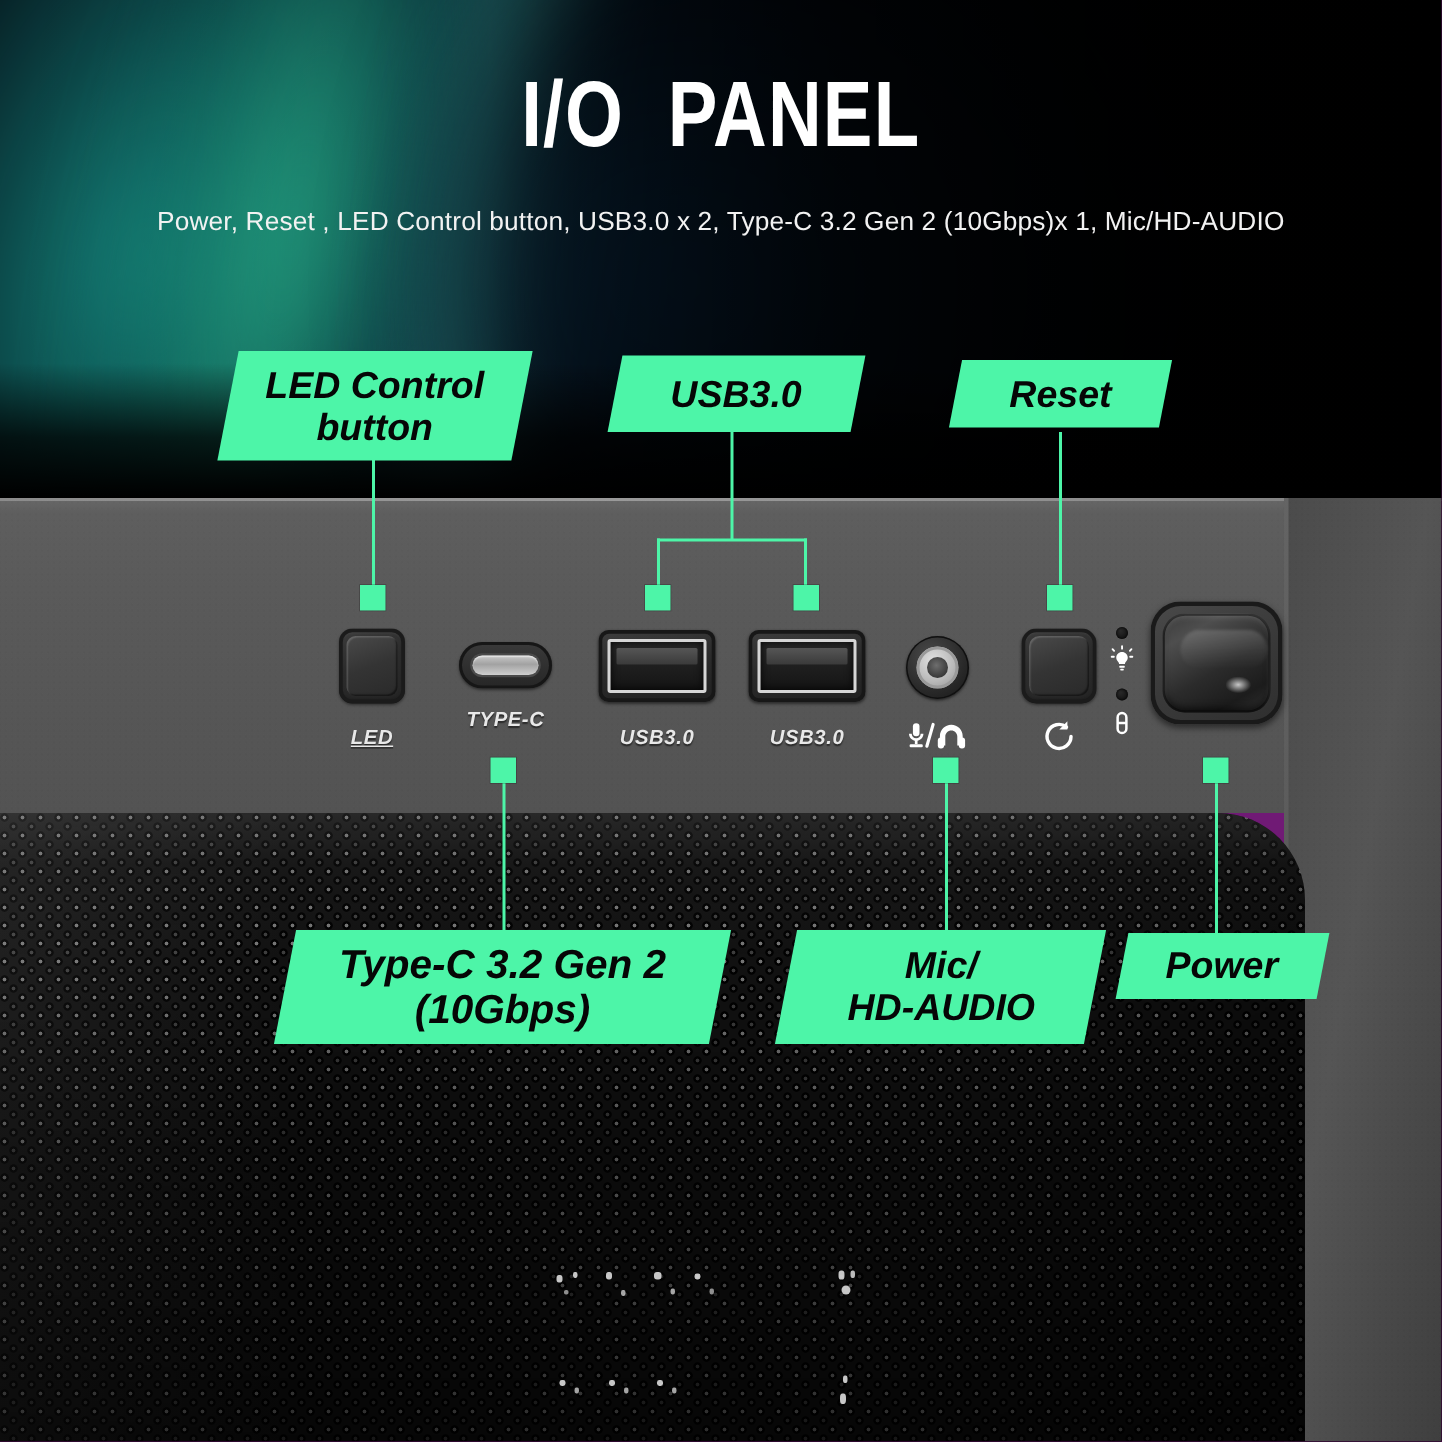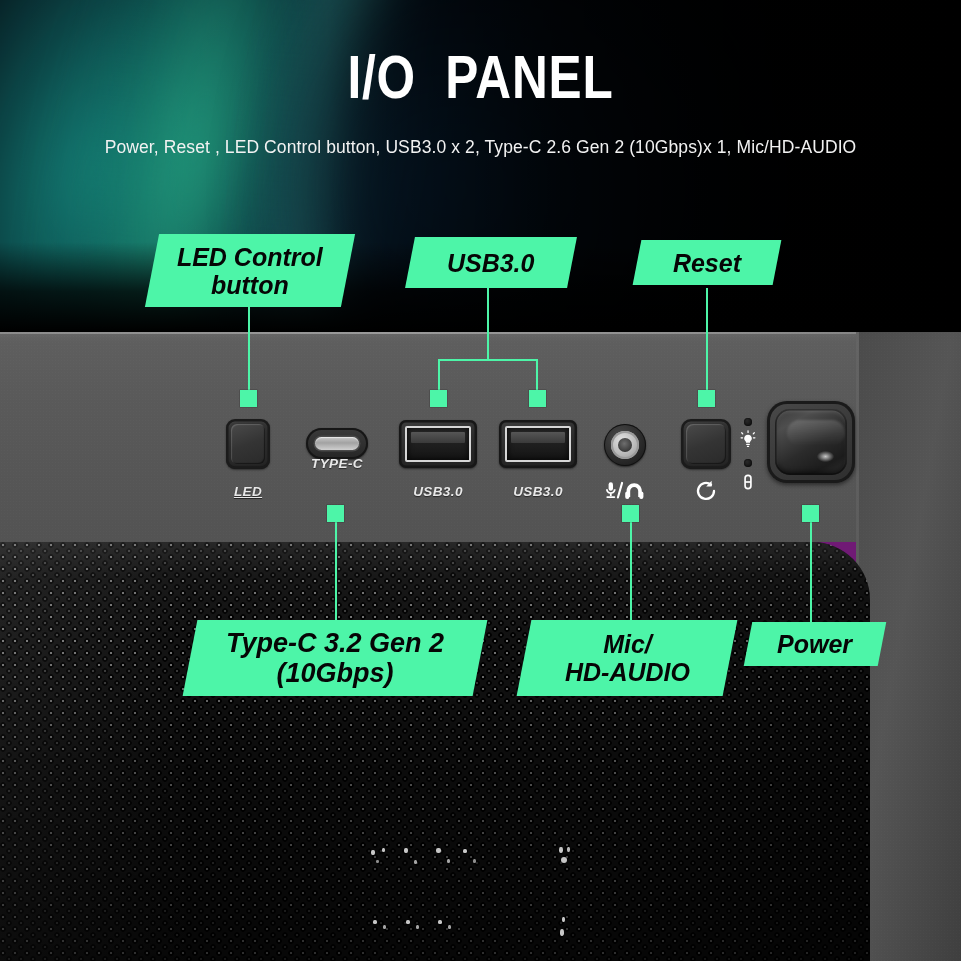--- a/index.html
+++ b/index.html
@@ -246,21 +246,21 @@
     <div class="aurora a1"></div>
     <div class="aurora a3"></div>
     <div class="aurora a2"></div>
     <div class="aurora a4"></div>
     <div class="aurora a5"></div>
     <div class="vig"></div>
     <div class="hdr-bottom"></div>
   </div>
 
   <div id="title">I/O  PANEL</div>
-  <div id="subtitle">Power, Reset , LED Control button, USB3.0 x 2, Type-C 2.6 Gen 2 (10Gbps)x 1, Mic/HD-AUDIO</div>
+  <div id="subtitle">Power, Reset , LED Control button, USB3.0 x 2, Type-C 3.2 Gen 2 (10Gbps)x 1, Mic/HD-AUDIO</div>
 
   <div id="case-top">
     <div class="noise"></div>
   </div>
 
   <div id="side-panel">
     <div class="noise"></div>
   </div>
 
   <div id="mesh">
@@ -334,21 +334,21 @@
   </span>
 
   <div id="power-btn">
     <div id="power-inner">
       <div id="power-gloss"></div>
       <div id="power-spot"></div>
     </div>
   </div>
 
   <div class="port-label" style="left:208px;top:484px;width:80px;text-decoration:underline;">LED</div>
-  <div class="port-label" style="left:292px;top:456px;width:90px;text-align:center;">TYPE-C</div>
+  <div class="port-label" style="left:292px;top:472px;width:90px;text-align:center;">TYPE-C</div>
   <div class="port-label" style="left:393px;top:484px;width:90px;">USB3.0</div>
   <div class="port-label" style="left:493px;top:484px;width:90px;">USB3.0</div>
 
   <span style="position:absolute;left:602px;top:480px;width:48px;height:22px;">
     <svg viewBox="0 0 48 22" width="48" height="22">
       <g fill="#ffffff">
         <rect x="6.6" y="2.2" width="4.4" height="8.6" rx="2.2"></rect>
         <path d="M4.0 9.2c0 2.6 2.1 4.7 4.8 4.7s4.8-2.1 4.8-4.7h-1.8c0 1.7-1.3 3-3 3s-3-1.3-3-3z"></path>
         <rect x="7.9" y="13.4" width="1.8" height="2.6"></rect>
         <rect x="4.4" y="16.2" width="8.8" height="1.9" rx=".8"></rect>

